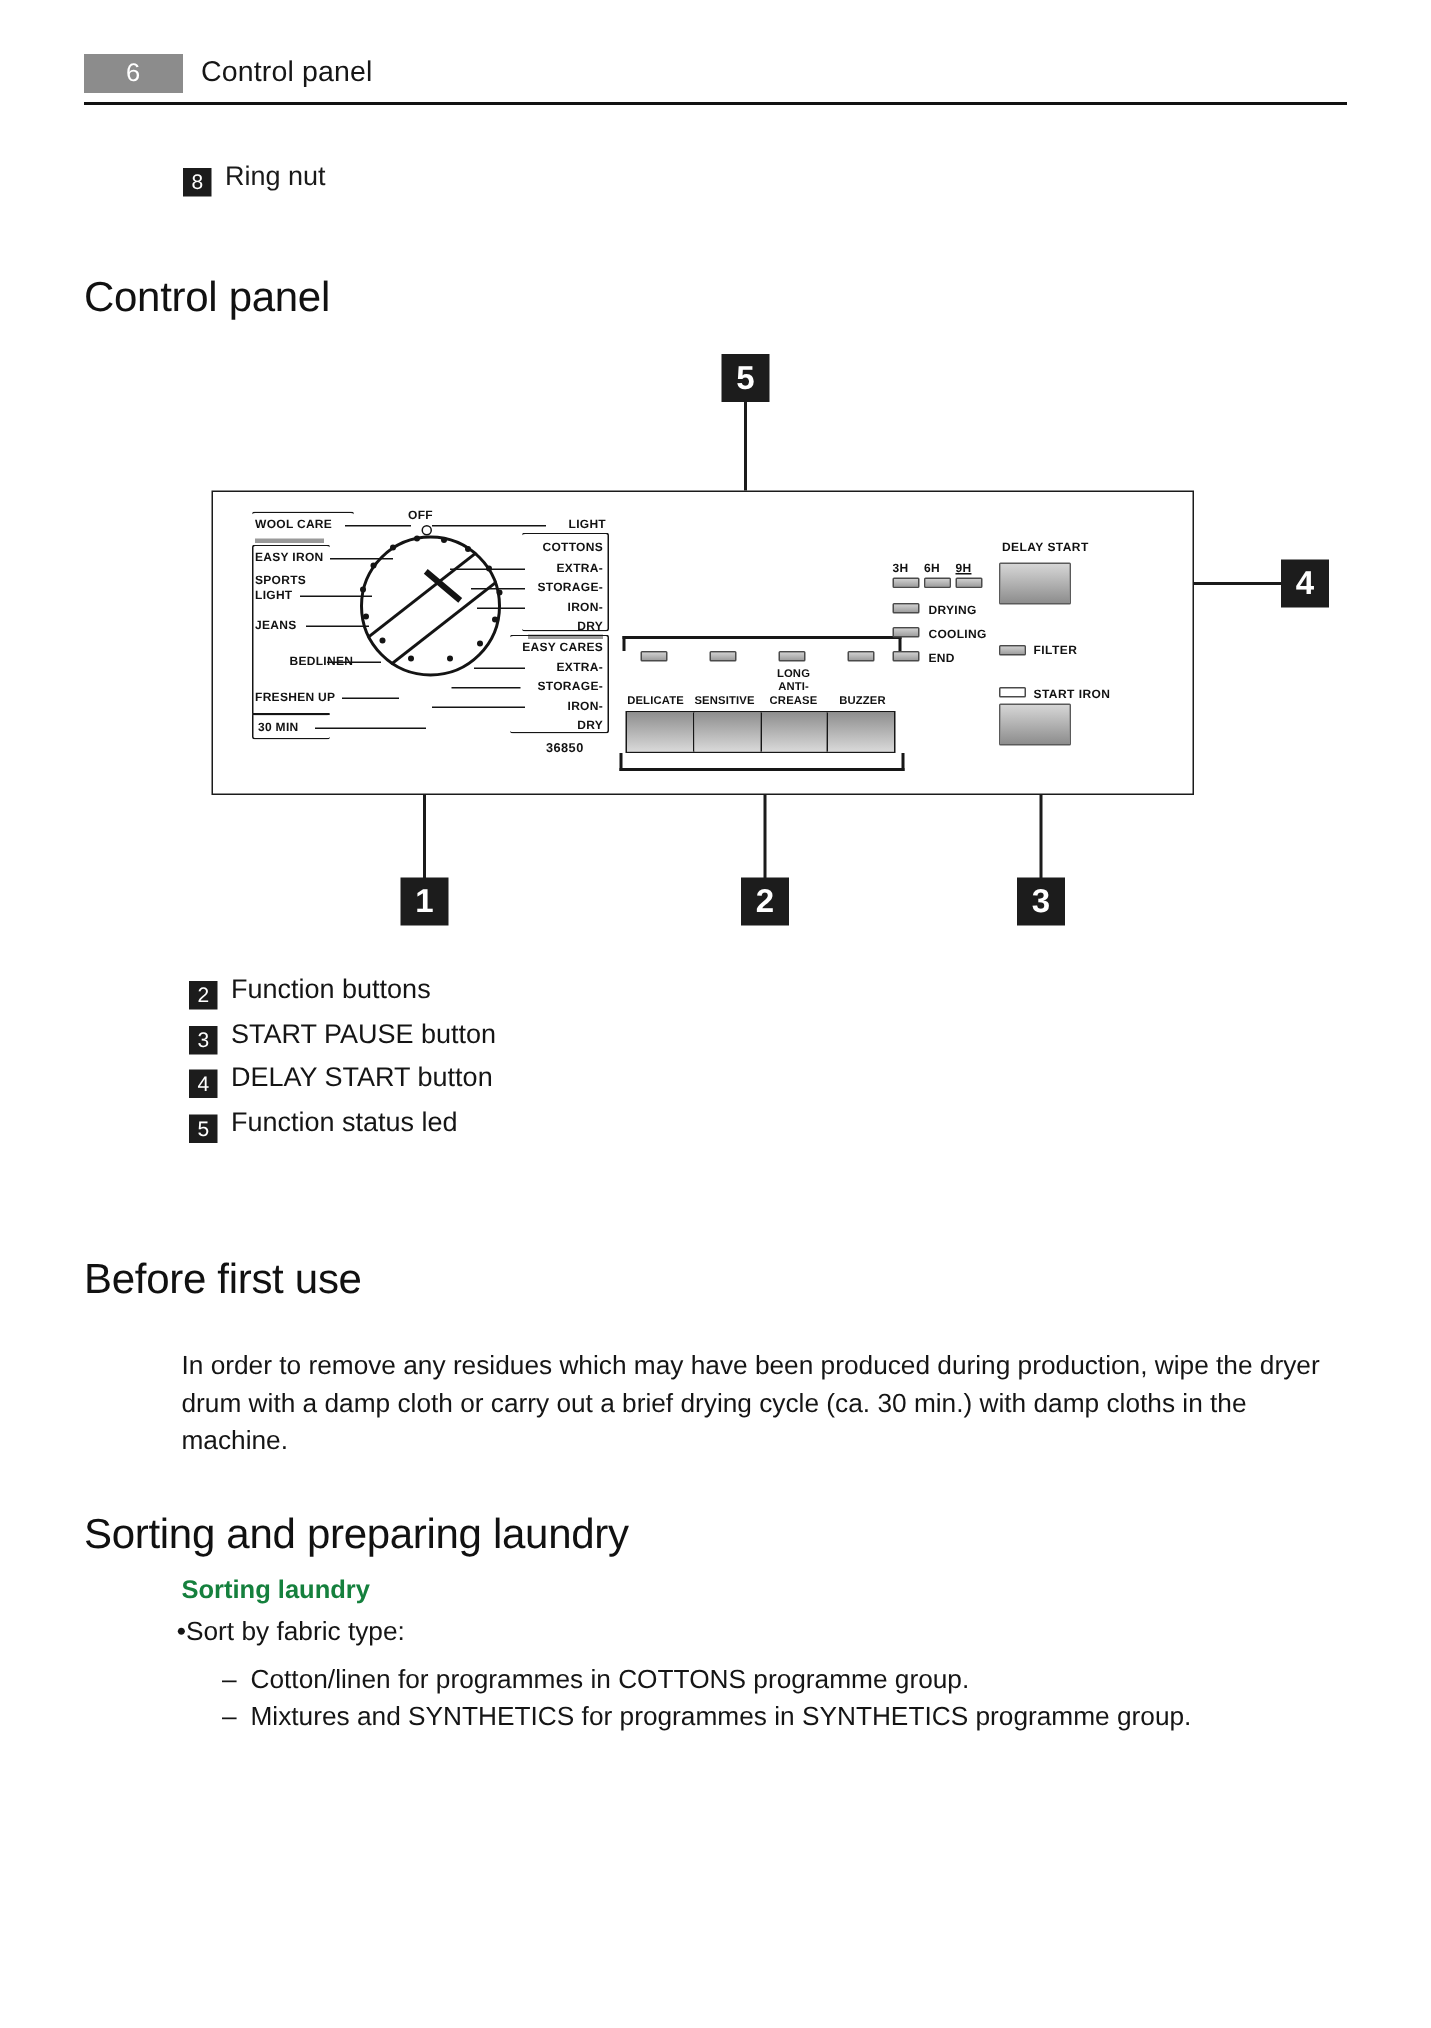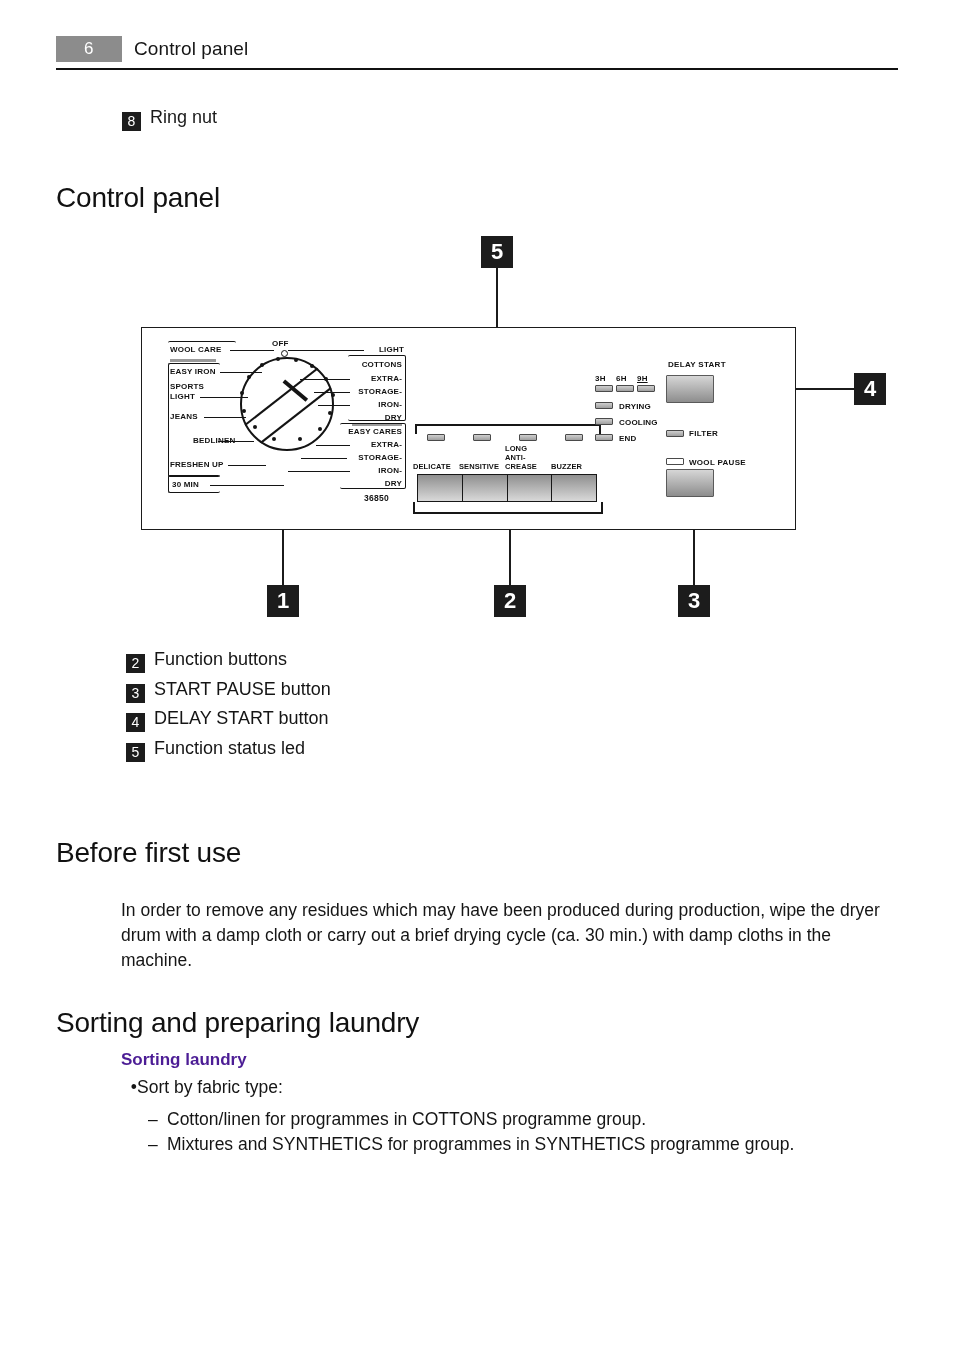--- a/index.html
+++ b/index.html
@@ -267,21 +267,21 @@
     background: linear-gradient(#cfcfcf, #9f9f9f);
     border: 1px solid #4a4a4a;
     box-sizing: border-box;
     border-radius: 1px;
   }
   .fn-label {
     position: absolute;
     font-size: 7.5px;
     font-weight: bold;
     color: #111111;
-    text-align: left;
+    text-align: center;
     line-height: 9px;
     letter-spacing: 0.1px;
     white-space: nowrap;
   }
   .fn-buttons-row {
     position: absolute;
     left: 2px;
     top: 50px;
     width: 180px;
     height: 28px;
@@ -393,27 +393,27 @@
     line-height: 25px;
     color: #151515;
   }
   #para-before-first-use { top: 880px; }
 
   .sub-head {
     position: absolute;
     left: 121px;
     font-size: 17px;
     font-weight: bold;
-    color: #4c1d95;
+    color: #15803d;
   }
   #subhead-sorting-laundry { top: 1050px; }
 
   .bullet-line {
     position: absolute;
-    left: 121px;
+    left: 108px;
     font-size: 17.5px;
     line-height: 25px;
     color: #151515;
     white-space: nowrap;
     text-align: right;
   }
   #bullet-sort-by { top: 1075px; }
   .bullet-line .dot { display: inline-block; width: 16px; }
 
   .dash-line {
@@ -584,21 +584,21 @@
     <div class="status-label" style="left:24px; top:60px;">END</div>
   </div>
 
   <div class="btn-caption" id="delay-start-caption">DELAY START</div>
   <div class="panel-button" id="delay-start-button"></div>
 
   <div class="led-small" id="led-filter"></div>
   <div class="btn-caption" id="filter-caption">FILTER</div>
 
   <div class="led-small" id="led-startpause"></div>
-  <div class="btn-caption" id="start-pause-caption">WOOL  PAUSE</div>
+  <div class="btn-caption" id="start-pause-caption">START  IRON</div>
   <div class="panel-button" id="start-pause-button"></div>
 </div>
 
 <div class="legend">
   <div class="legend-item">
     <span class="numbox">2</span><span class="lbl">Function buttons</span>
   </div>
   <div class="legend-item">
     <span class="numbox">3</span><span class="lbl">START PAUSE button</span>
   </div>

